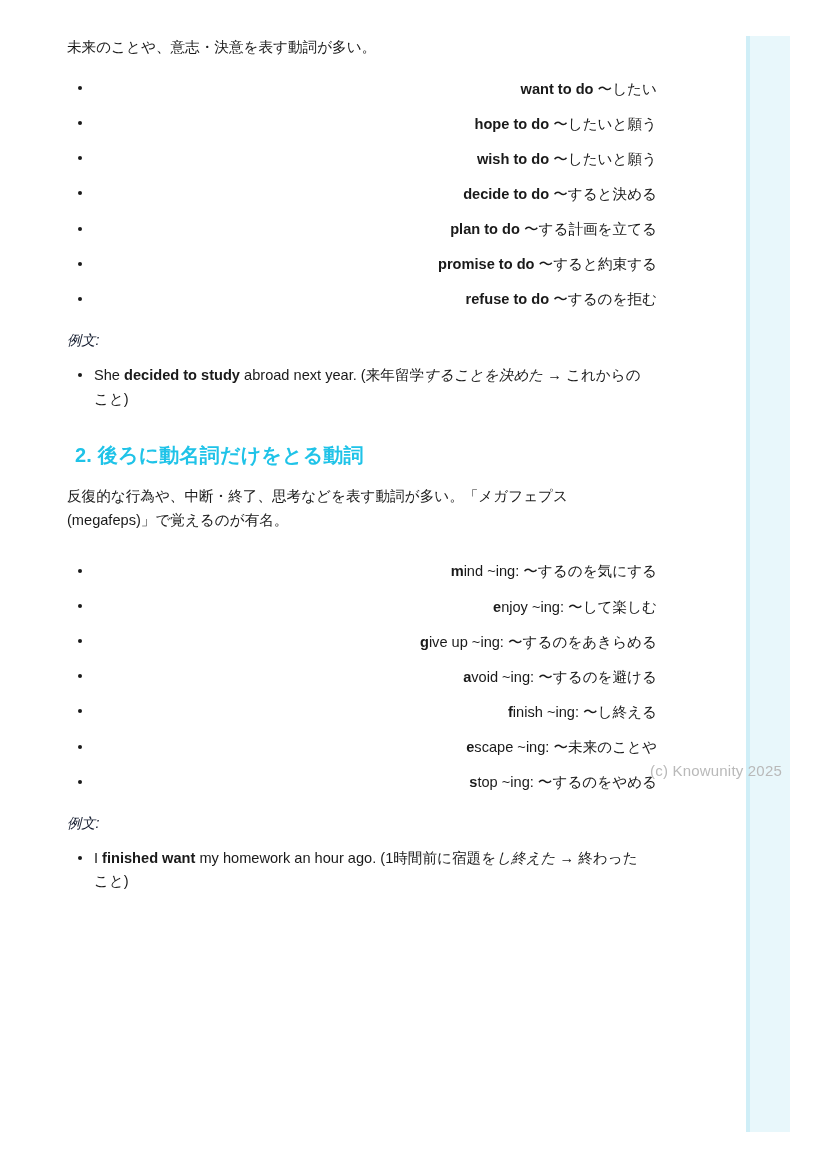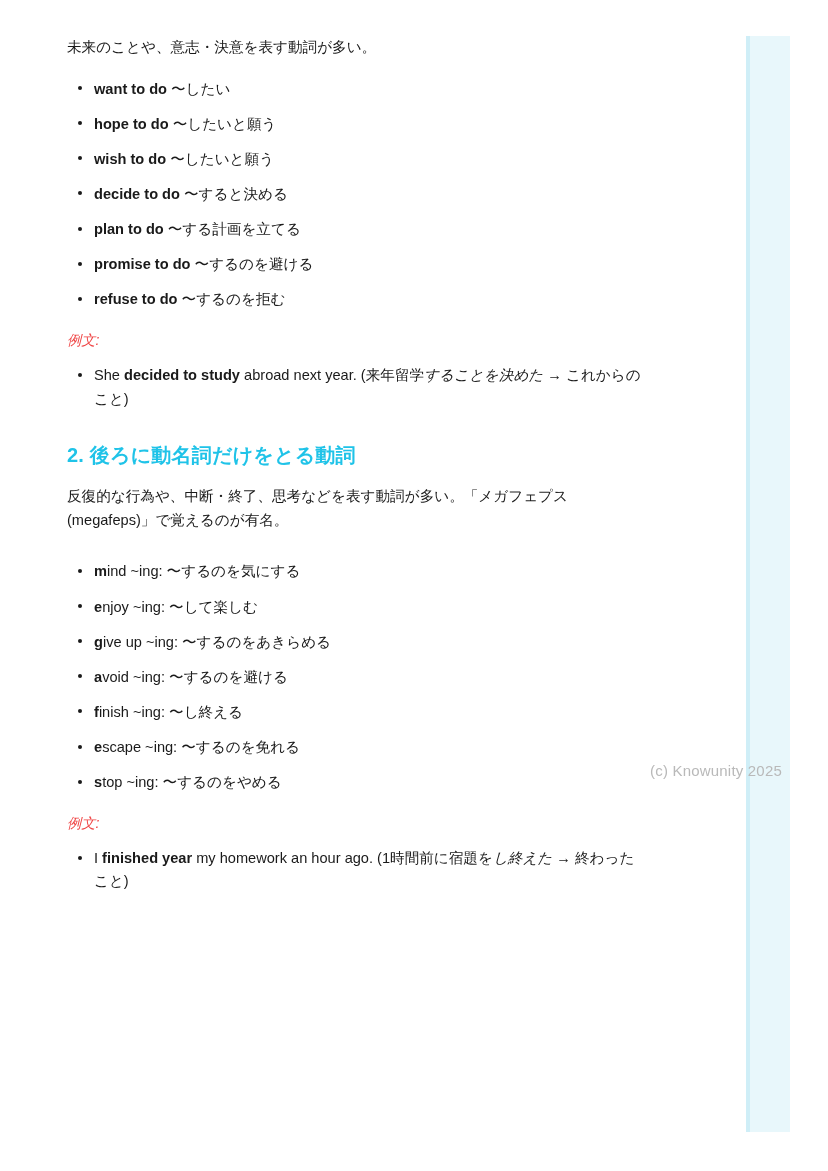--- a/index.html
+++ b/index.html
@@ -51,20 +51,21 @@
     line-height: 1.62;
     color: #1a1a1a;
   }
   p.para.tight {
     margin-bottom: 28px;
   }
   ul.bullets {
     list-style: none;
     margin: 0 0 14px 0;
     padding: 0;
+    text-align: right;
   }
   ul.bullets li {
     position: relative;
     padding-left: 27px;
     margin: 0 0 12.5px 0;
     font-size: 14.6px;
     line-height: 1.55;
     color: #1a1a1a;
   }
   ul.bullets li:before {
@@ -77,21 +78,21 @@
     border-radius: 50%;
     background: #1a1a1a;
   }
   ul.bullets li b {
     font-weight: bold;
   }
   .example-label {
     font-style: italic;
     font-size: 14.2px;
     margin: 20px 0 14px 0;
-    color: #ef4444;
+    color: #0f172a;
   }
   h2.section {
     font-size: 20px;
     font-weight: bold;
     color: #1fc3e8;
     margin: 30px 0 16px 0;
     line-height: 1.4;
     letter-spacing: 0.2px;
   }
   ul.examples {
@@ -137,46 +138,46 @@
   <div class="content">
 
     <p class="para">未来のことや、意志・決意を表す動詞が多い。</p>
 
     <ul class="bullets" id="infinitive-list">
         <li><b>want to do</b><span> 〜したい</span></li>
         <li><b>hope to do</b><span> 〜したいと願う</span></li>
         <li><b>wish to do</b><span> 〜したいと願う</span></li>
         <li><b>decide to do</b><span> 〜すると決める</span></li>
         <li><b>plan to do</b><span> 〜する計画を立てる</span></li>
-        <li><b>promise to do</b><span> 〜するのを避ける</span></li>
+        <li><b>promise to do</b><span> 〜すると約束する</span></li>
         <li><b>refuse to do</b><span> 〜するのを拒む</span></li>
       </ul>
 
     <div class="example-label">例文:</div>
 
     <ul class="examples" id="examples-1">
         <li><span>She </span><b>decided to study</b><span> abroad next year. (来年留学</span><i>することを決めた</i><span> → これからのこと)</span></li>
       </ul>
 
-    <h2 class="section" style="color: rgb(31, 195, 232);">2. 後ろに動名詞だけをとる動詞</h2>
+    <h2 class="section" style="color: rgb(31, 195, 232); margin-left: 8px;">2. 後ろに動名詞だけをとる動詞</h2>
 
     <p class="para tight">反復的な行為や、中断・終了、思考などを表す動詞が多い。「メガフェプス (megafeps)」で覚えるのが有名。</p>
 
     <ul class="bullets" id="gerund-list">
         <li><b>m</b><span>ind ~ing: 〜するのを気にする</span></li>
         <li><b>e</b><span>njoy ~ing: 〜して楽しむ</span></li>
         <li><b>g</b><span>ive up ~ing: 〜するのをあきらめる</span></li>
         <li><b>a</b><span>void ~ing: 〜するのを避ける</span></li>
         <li><b>f</b><span>inish ~ing: 〜し終える</span></li>
-        <li><b>e</b><span>scape ~ing: 〜するのを免れる</span></li>
+        <li><b>e</b><span>scape ~ing: 〜未来のことや</span></li>
         <li><b>s</b><span>top ~ing: 〜するのをやめる</span></li>
       </ul>
 
     <div class="example-label">例文:</div>
 
     <ul class="examples" id="examples-2">
-        <li><span>I </span><b>finished year</b><span> my homework an hour ago. (1時間前に宿題を</span><i>し終えた</i><span> → 終わったこと)</span></li>
+        <li><span>I </span><b>finished want</b><span> my homework an hour ago. (1時間前に宿題を</span><i>し終えた</i><span> → 終わったこと)</span></li>
       </ul>
 
   </div>
 
   <div class="footer-credit">(c) Knowunity 2025</div>
 </div>
 
 </body></html>

